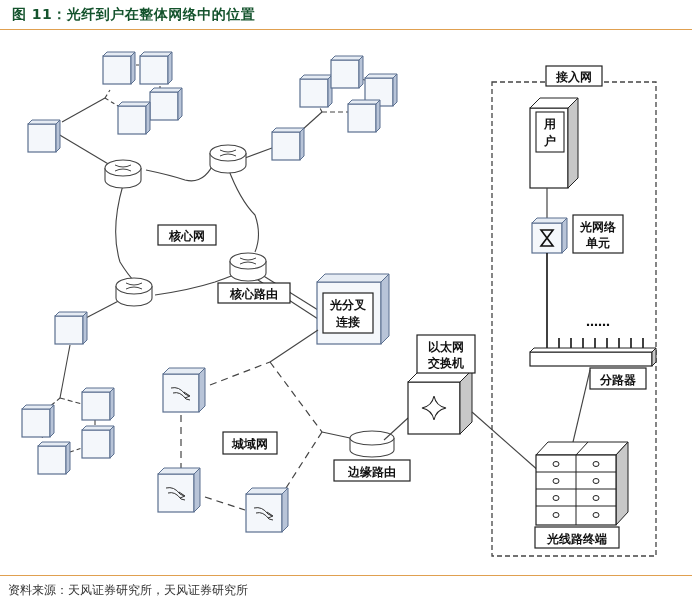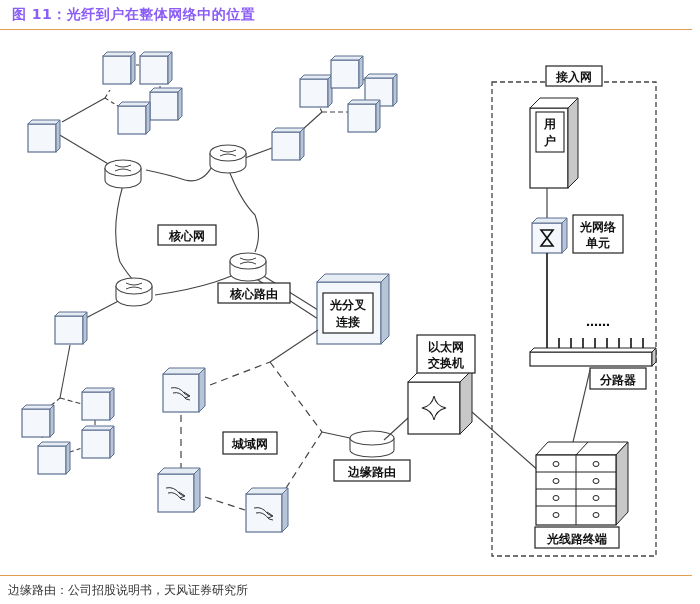--- a/index.html
+++ b/index.html
@@ -1,17 +1,17 @@
 <!DOCTYPE html>
 <html><head>
 <meta charset="utf-8">
 <style>
   html,body{margin:0;padding:0;background:#fff;}
   body{width:700px;height:604px;position:relative;overflow:hidden;font-family:"DejaVu Sans","Liberation Sans",sans-serif;}
-  .title{position:absolute;left:12px;top:6px;font-size:14px;font-weight:bold;color:#8b5cf6;letter-spacing:0.5px;}
+  .title{position:absolute;left:12px;top:6px;font-size:14px;font-weight:bold;color:#14532d;letter-spacing:0.5px;}
   .rule{position:absolute;left:0;width:692px;height:1px;background:#e0a050;}
   .rule.top{top:29px;}
   .rule.bot{top:575px;}
   .source{position:absolute;left:8px;top:582px;font-size:12px;color:#333;}
   svg#diagram{position:absolute;left:0;top:30px;}
   .lbl{font-family:"DejaVu Sans",sans-serif;font-size:12px;font-weight:bold;fill:#111;}
 </style>
 </head>
 <body>
 
@@ -214,13 +214,13 @@
         <ellipse cx="596" cy="498" rx="3" ry="2.5"></ellipse>
       <ellipse cx="556" cy="515" rx="3" ry="2.5"></ellipse>
         <ellipse cx="596" cy="515" rx="3" ry="2.5"></ellipse>
     </g>
   </g>
   <rect x="535" y="527" width="84" height="21" fill="#fff" stroke="#222" stroke-width="1.2"></rect>
   <text class="lbl" x="577" y="543" text-anchor="middle">光线路终端</text>
 </svg>
 
 <div class="rule bot"></div>
-<div class="source">边缘路由：公司招股说明书，天风证券研究所</div>
+<div class="source">资料来源：天风证券研究所，天风证券研究所</div>
 
 </body></html>

